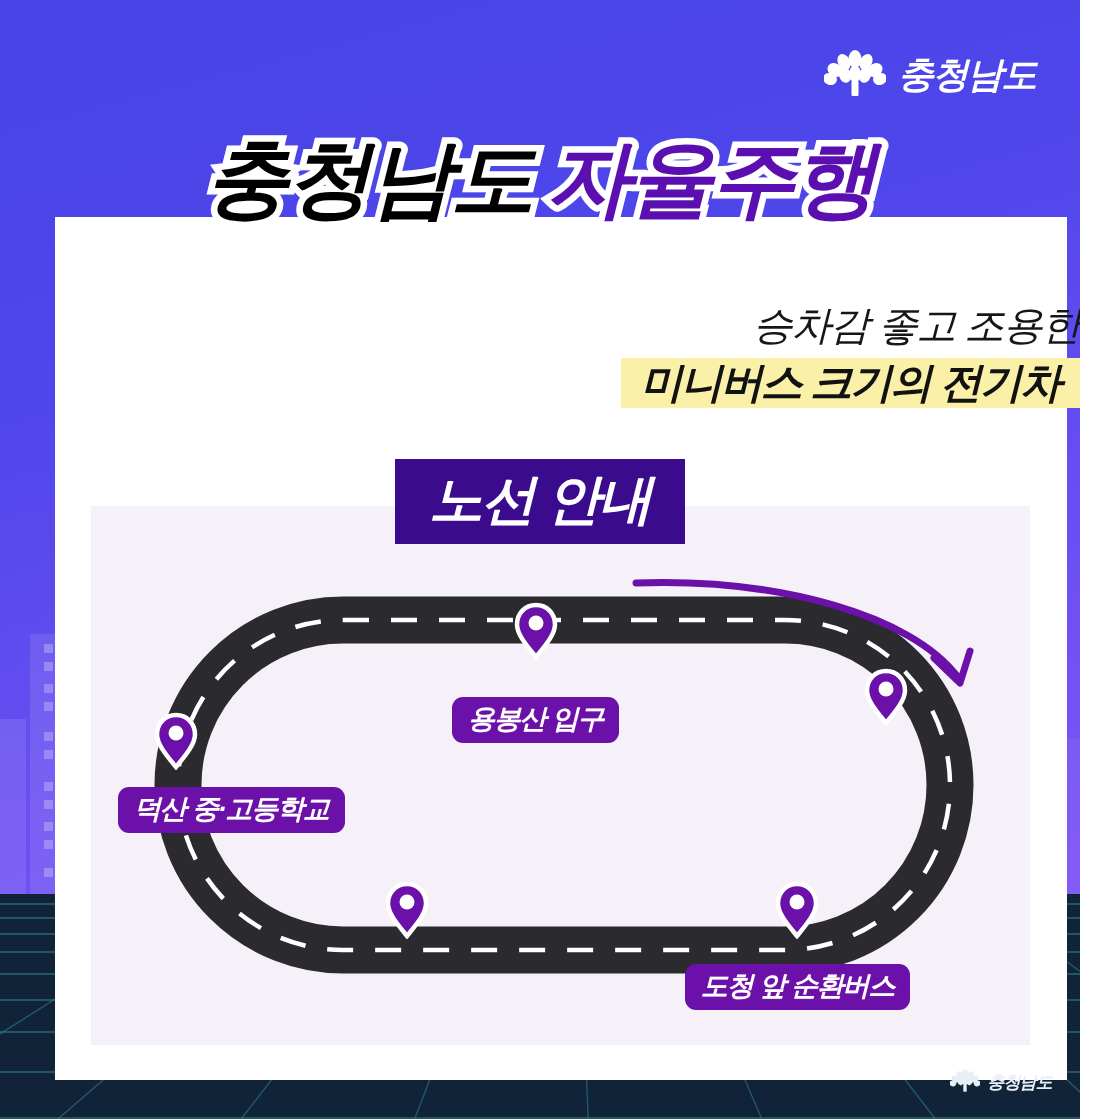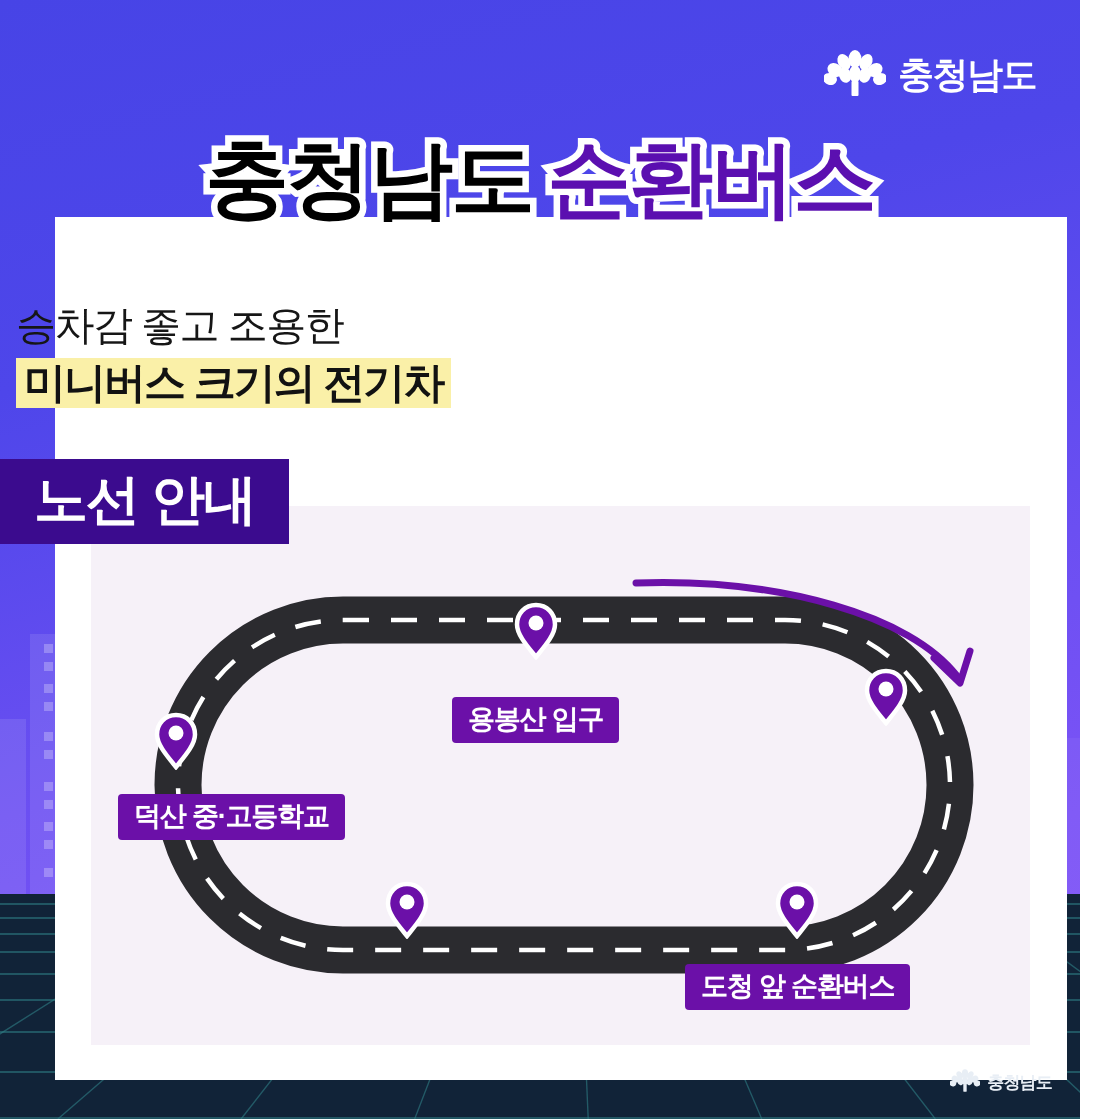--- a/index.html
+++ b/index.html
@@ -6,20 +6,21 @@
   html, body {
     width: 1120px; height: 1119px;
     font-family: "Liberation Sans", "DejaVu Sans", sans-serif;
     overflow: hidden;
   }
   #poster {
     position: relative;
     width: 1080px; height: 1119px;
     background: linear-gradient(165deg, #4744e6 0%, #4e46ea 28%, #6b4ff2 58%, #7b53f6 78%, #8255f8 100%);
     overflow: hidden;
+    font-style: italic;
   }
 
   
   .bg-buildings-left, .bg-buildings-right {
     position: absolute; bottom: 185px;
     pointer-events: none;
   }
   .bg-buildings-left { left: 0; width: 120px; height: 320px; }
   .bg-buildings-right { right: 0; width: 120px; height: 340px; }
   .bld {
@@ -56,40 +57,40 @@
     line-height: 1;
     display: inline-block;
     -webkit-text-stroke: 13px #ffffff;
     paint-order: stroke fill;
   }
   .title-a { color: #000000; }
   .title-b { color: #5b0fb0; margin-left: 14px; }
 
   
   .sub-wrap {
-    position: absolute; left: 16px; right: 0; top: 300px;
-    text-align: left; z-index: 6;
+    position: absolute; left: 0; right: 0; top: 300px;
+    text-align: right; z-index: 6;
   }
   .sub-line1 {
     font-size: 40px; color: #161616; font-weight: 400;
     letter-spacing: -1.5px; line-height: 1.25;
   }
   .sub-line2 {
     display: inline-block;
     margin-top: 8px;
     font-size: 42px; font-weight: 700; color: #121212;
     letter-spacing: -2px; line-height: 1.18;
     background: #faf0a8;
-    padding: 0 8px;
+    padding: 0 20px;
   }
 
   
   .route-badge-wrap {
     position: absolute; left: 0; right: 0; top: 459px;
-    text-align: left; z-index: 7;
+    text-align: center; z-index: 7;
   }
   .route-badge {
     display: inline-block;
     background: #3b0b8e;
     color: #ffffff;
     font-size: 54px; font-weight: 700; letter-spacing: -2px;
     padding: 12px 34px 16px;
     line-height: 1.05;
   }
 
@@ -102,21 +103,21 @@
   .map-panel svg.track { position: absolute; inset: 0; }
 
   .pin { position: absolute; width: 44px; height: 58px; }
   .stop-label {
     position: absolute;
     background: #6b10a8;
     color: #ffffff;
     font-size: 27px; font-weight: 700;
     letter-spacing: -1.2px;
     padding: 8px 16px 10px;
-    border-radius: 4px;
+    border-radius: 11px;
     white-space: nowrap;
     line-height: 1.05;
     text-shadow: 0 0 1px rgba(255,255,255,0.25);
   }
 
   
   .logo-top {
     position: absolute; right: 44px; top: 48px;
     display: flex; align-items: center; gap: 12px; z-index: 8;
   }
@@ -213,21 +214,21 @@
           <rect x="27.5" y="33" width="7" height="15" rx="1"></rect>
         </g>
       </svg>
     </span>
     <span class="logo-text">충청남도</span>
   </div>
 
   <div class="card"></div>
 
   <div class="title-wrap">
-    <span class="title-word title-a">충청남도</span><span class="title-word title-b">순환버스</span>
+    <span class="title-word title-a">충청남도</span><span class="title-word title-b">자율주행</span>
   </div>
 
   <div class="sub-wrap">
     <div class="sub-line1">승차감 좋고 조용한</div>
     <div><span class="sub-line2">미니버스 크기의 전기차</span></div>
   </div>
 
   <div class="route-badge-wrap">
     <span class="route-badge">노선 안내</span>
   </div>
@@ -279,21 +280,21 @@
     <div class="pin" style="left:684px; top:375px;">
       <svg width="44" height="58" viewBox="0 0 44 58">
         <path d="M22 3 C11 3 3 11.5 3 22.5 C3 33 14 45 22 55 C30 45 41 33 41 22.5 C41 11.5 33 3 22 3 Z" fill="#6b10a8" stroke="#ffffff" stroke-width="4.5"></path>
         <circle cx="22" cy="21" r="7.5" fill="#ffffff"></circle>
       </svg>
     </div>
 
     <div class="stop-label" style="left:361px; top:191px;">용봉산 입구</div>
 
 
-    <div class="stop-label" style="left:27px; top:288px;">덕산 중·고등학교</div>
+    <div class="stop-label" style="left:27px; top:281px;">덕산 중·고등학교</div>
 
 
     <div class="stop-label" style="left:594px; top:458px;">도청 앞 순환버스</div>
 
   </div>
 
   <div class="logo-bottom">
     <span>
       <svg width="30" height="25" viewBox="0 0 62 50" aria-hidden="true">
         <g fill="#e8eef5">

